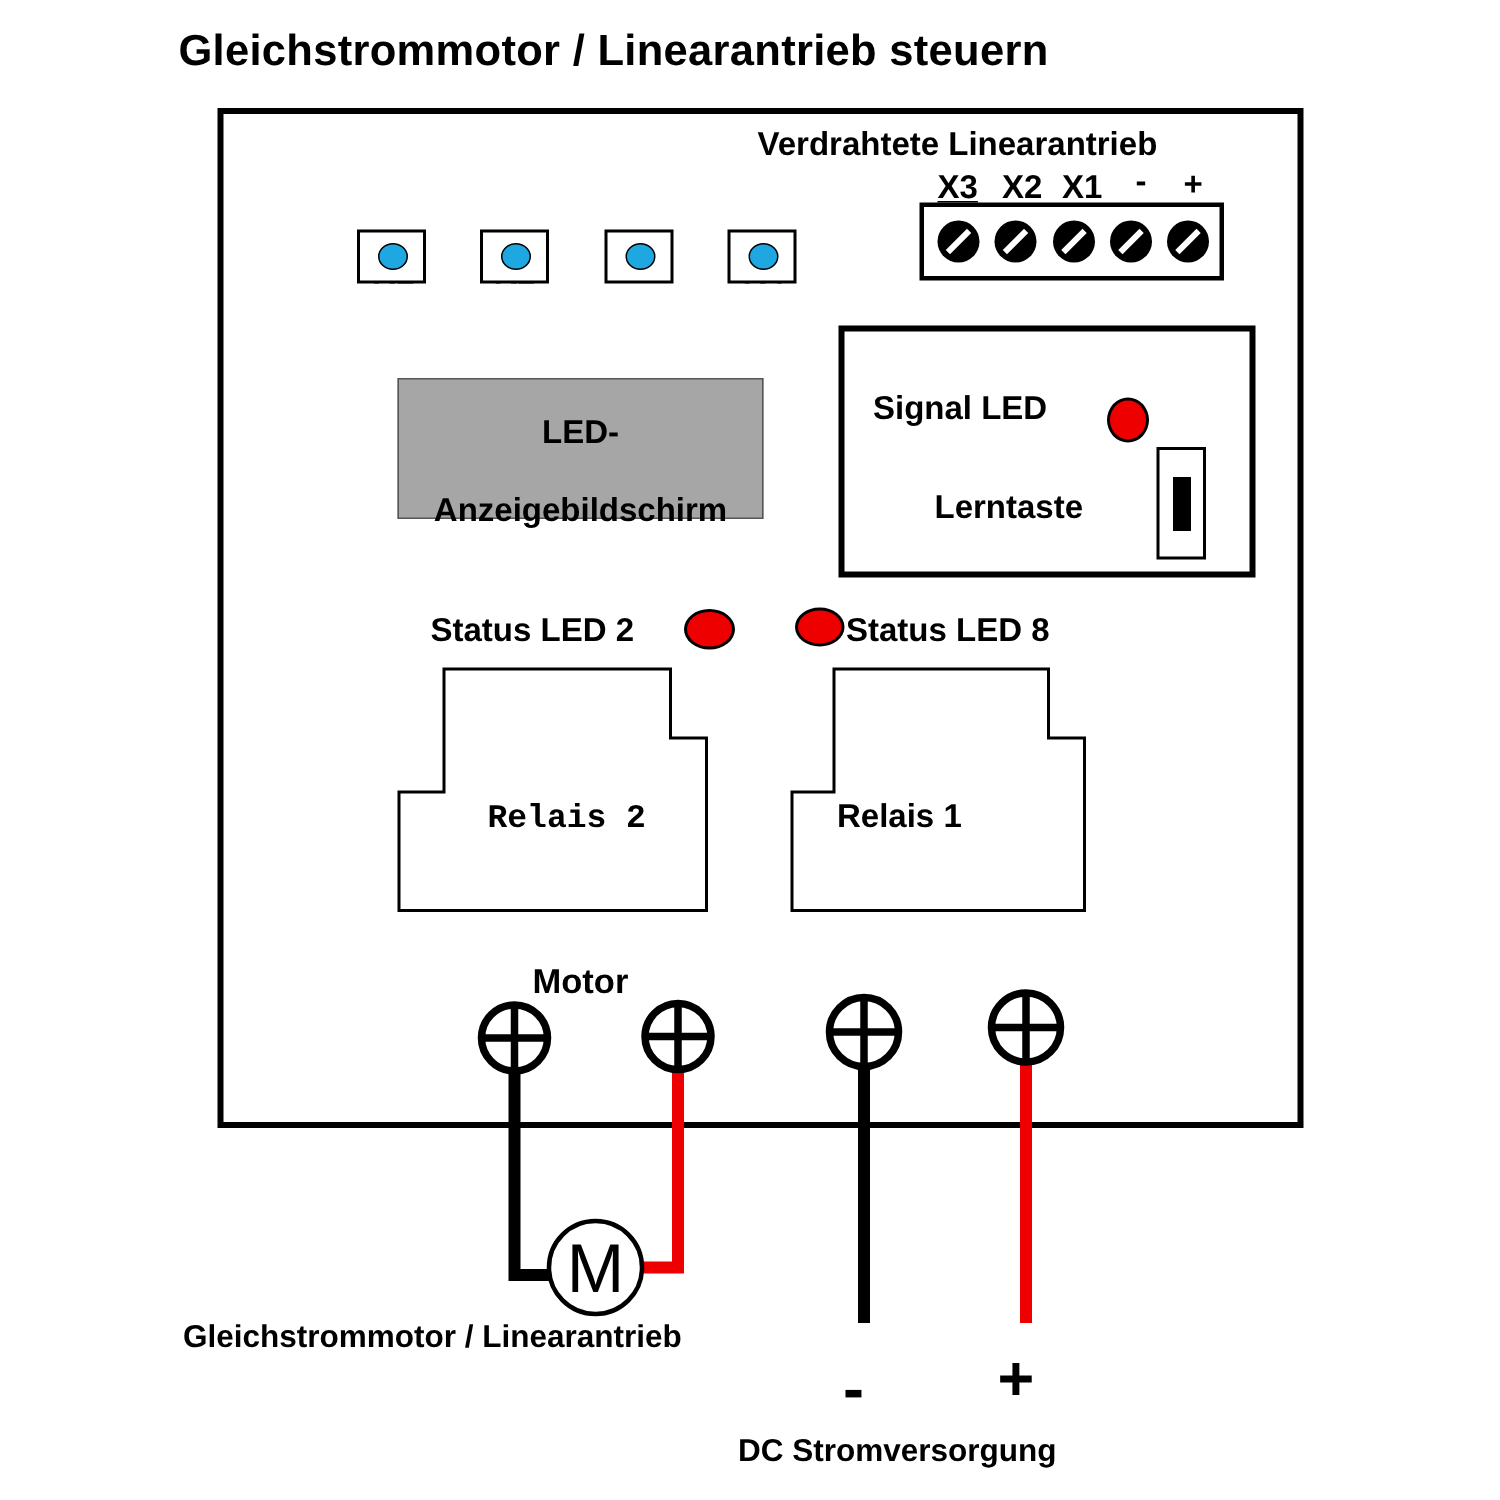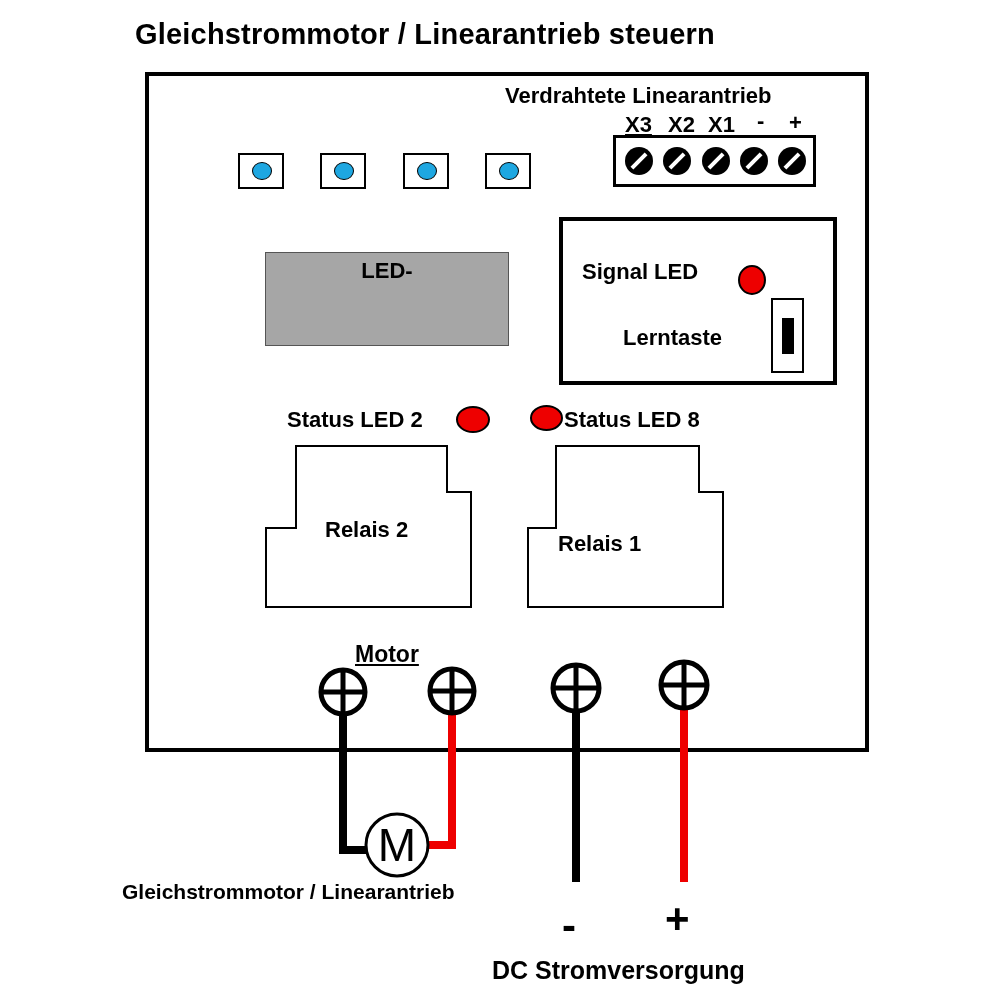--- a/index.html
+++ b/index.html
@@ -1,18 +1,18 @@
 <!DOCTYPE html>
 <html><head>
   <meta charset="utf-8">
   <style>
     html, body { margin: 0; padding: 0; background: #ffffff; }
     body { width: 1000px; height: 1000px; position: relative; overflow: hidden; font-family: "Liberation Sans", "DejaVu Sans", sans-serif; font-weight: bold; color: #000; }
     .abs { position: absolute; }
-    .title { left: 16px; width: 818px; top: 18px; text-align: center; font-size: 29px; letter-spacing: 0.2px; }
+    .title { left: 0; width: 818px; top: 18px; text-align: center; font-size: 29px; letter-spacing: 0.2px; }
     .board { left: 145px; top: 72px; width: 724px; height: 680px; border: 4px solid #000; box-sizing: border-box; }
     .lbl { font-size: 22px; white-space: nowrap; }
     .key-label { font-size: 22px; width: 50px; text-align: center; margin-top: 47px; }
     .key-btn { width: 46px; height: 36px; border: 2px solid #000; box-sizing: border-box; background: #fff; }
     .key-dot { position: absolute; left: 12px; top: 7px; width: 18px; height: 16px; border-radius: 50%; background: #1ea7e1; border: 1.5px solid #000; }
     .terminal-block { left: 613px; top: 135px; width: 203px; height: 52px; border: 3px solid #000; box-sizing: border-box; background: #fff; }
     .screw { position: absolute; top: 9px; width: 28px; height: 28px; border-radius: 50%; background: #000; }
     .screw::after { content: ""; position: absolute; left: 4px; top: 12px; width: 20px; height: 4px; background: #fff; transform: rotate(-45deg); }
     .lcd { left: 265px; top: 252px; width: 244px; height: 94px; background: #a6a6a6; border: 1.5px solid #555; box-sizing: border-box; text-align: center; font-size: 22px; }
     .receiver { left: 559px; top: 217px; width: 278px; height: 168px; border: 4px solid #000; box-sizing: border-box; background: #fff; }
@@ -53,21 +53,22 @@
     <div class="key-dot"></div>
   </div>
 <div class="abs key-btn" style="left:403px; top:153px;">
     <div class="key-dot"></div>
   </div>
 <div class="abs key-btn" style="left:485px; top:153px;">
     <div class="key-dot"></div>
   </div>
 
 <div class="abs lcd">
-  <div style="margin-top:5px;">LED-</div>
+  <div style="margin-top:22px;">LED-</div>
+  <div style="margin-top:26px;">Anzeigebildschirm</div>
 </div>
 
 <div class="abs receiver"></div>
 <div class="abs lbl" style="left:582px; top:259px;">Signal LED</div>
 <div class="abs led-red" style="left:738px; top:265px; width:28px; height:30px;"></div>
 <div class="abs lbl" style="left:623px; top:325px;">Lerntaste</div>
 <div class="abs learn-btn">
     <div class="inner"></div>
   </div>
 
@@ -102,22 +103,22 @@
   </g>
   <g>
     <circle cx="684" cy="685" r="23" fill="#fff" stroke="#000" stroke-width="5"></circle>
     <line x1="661" y1="685" x2="707" y2="685" stroke="#000" stroke-width="5"></line>
     <line x1="684" y1="662" x2="684" y2="708" stroke="#000" stroke-width="5"></line>
   </g>
 
   <circle cx="397" cy="845" r="31" fill="#fff" stroke="#000" stroke-width="3"></circle>
 </svg>
 
-<div class="abs lbl" style="left:325px; top:517px;">Relais 2</div>
+<div class="abs lbl" style="left:325px; top:533px;font-family:Liberation Mono, monospace;">Relais 2</div>
 <div class="abs lbl" style="left:558px; top:531px;">Relais 1</div>
 
-<div class="abs lbl" style="left:355px; top:641px; font-size:23px;text-decoration:underline;">Motor</div>
+<div class="abs lbl" style="left:355px; top:641px; font-size:23px;">Motor</div>
 <div class="abs" style="left:372px; top:818px; width:50px; text-align:center; font-size:46px; font-weight:normal; line-height:54px;">M</div>
 <div class="abs lbl" style="left:122px; top:880px; font-size:21px;">Gleichstrommotor / Linearantrieb</div>
 
 <div class="abs" style="left:562px; top:902px; font-size:42px; line-height:48px;">-</div>
 <div class="abs" style="left:665px; top:895px; font-size:42px; line-height:48px;">+</div>
-<div class="abs lbl" style="left:492px; top:956px; font-size:25px;">DC Stromversorgung</div>
+<div class="abs lbl" style="left:492px; top:956px; font-size:21px;">DC Stromversorgung</div>
 
 </body></html>

